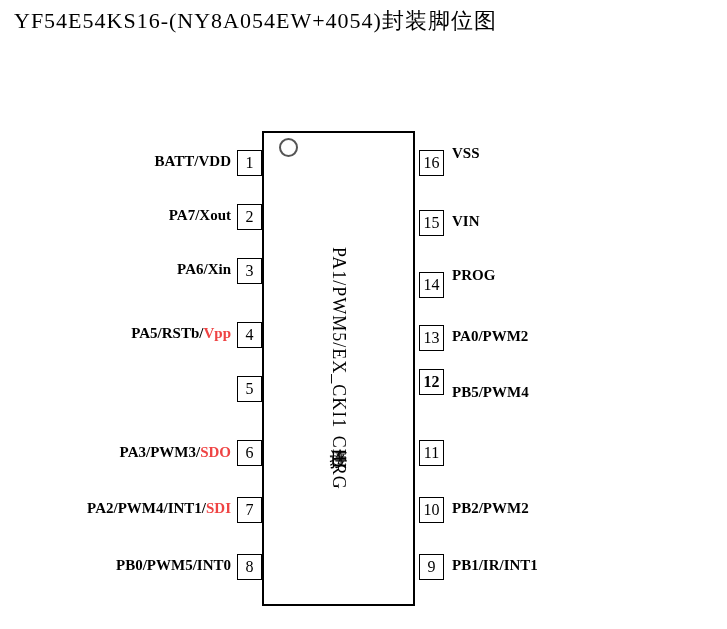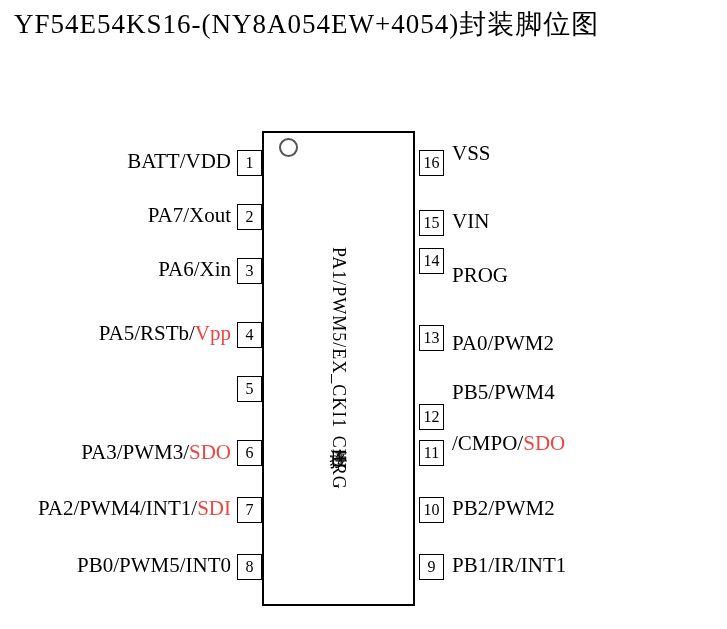--- a/index.html
+++ b/index.html
@@ -13,21 +13,21 @@
     position: relative;
     font-family: "Liberation Serif", serif;
     color: #000000;
     overflow: hidden;
   }
 
   #title {
     position: absolute;
     left: 14px;
     top: 6px;
-    font-size: 27px;
+    font-size: 22px;
     letter-spacing: 1px;
     white-space: nowrap;
     font-family: "Liberation Serif", serif;
   }
 
   
   #chip-body {
     position: absolute;
     left: 262px;
     top: 131px;
@@ -81,24 +81,25 @@
     line-height: 24px;
     text-align: center;
     font-family: "Liberation Serif", serif;
   }
   .pin-box.left { left: 237px; }
   .pin-box.right { left: 419px; }
 
   
   .pin-label {
     position: absolute;
-    font-size: 21px;
+    font-size: 15px;
     line-height: 19px;
     font-family: "Liberation Serif", serif;
     white-space: nowrap;
+    font-weight: bold;
   }
   .pin-label.left {
     text-align: right;
     right: 496px; 
   }
   .pin-label.right {
     left: 452px;
     text-align: left;
   }
   .grey { color: #ef4444; }
@@ -147,35 +148,34 @@
       <div><span>PB0/PWM5/INT0</span></div>
     </div>
     <div class="pin-box right" style="top: 150px;">16</div>
     <div class="pin-label right" style="top: 144px;">
       <div><span>VSS</span></div>
     </div>
     <div class="pin-box right" style="top: 210px;">15</div>
     <div class="pin-label right" style="top: 212px;">
       <div><span>VIN</span></div>
     </div>
-    <div class="pin-box right" style="top: 248px;">14</div>
+    <div class="pin-box right" style="top: 272px;">14</div>
     <div class="pin-label right" style="top: 266px;">
       <div><span>PROG</span></div>
     </div>
     <div class="pin-box right" style="top: 325px;">13</div>
-    <div class="pin-label right" style="top: 334px;">
+    <div class="pin-label right" style="top: 327px;">
       <div><span>PA0/PWM2</span></div>
     </div>
-    <div class="pin-box right" style="top: 404px;">12</div>
+    <div class="pin-box right" style="top: 369px; font-weight: bold;">12</div>
     <div class="pin-label right" style="top: 383px;">
       <div><span>PB5/PWM4</span></div>
     </div>
     <div class="pin-box right" style="top: 440px;">11</div>
     <div class="pin-label right" style="top: 434px;">
-      <div><span>/CMPO/</span><span class="grey">SDO</span></div>
     </div>
     <div class="pin-box right" style="top: 497px;">10</div>
     <div class="pin-label right" style="top: 499px; text-align: center;">
       <div><span>PB2/PWM2</span></div>
     </div>
     <div class="pin-box right" style="top: 554px;">9</div>
     <div class="pin-label right" style="top: 556px;">
       <div><span>PB1/IR/INT1</span></div>
     </div>
   </div>

